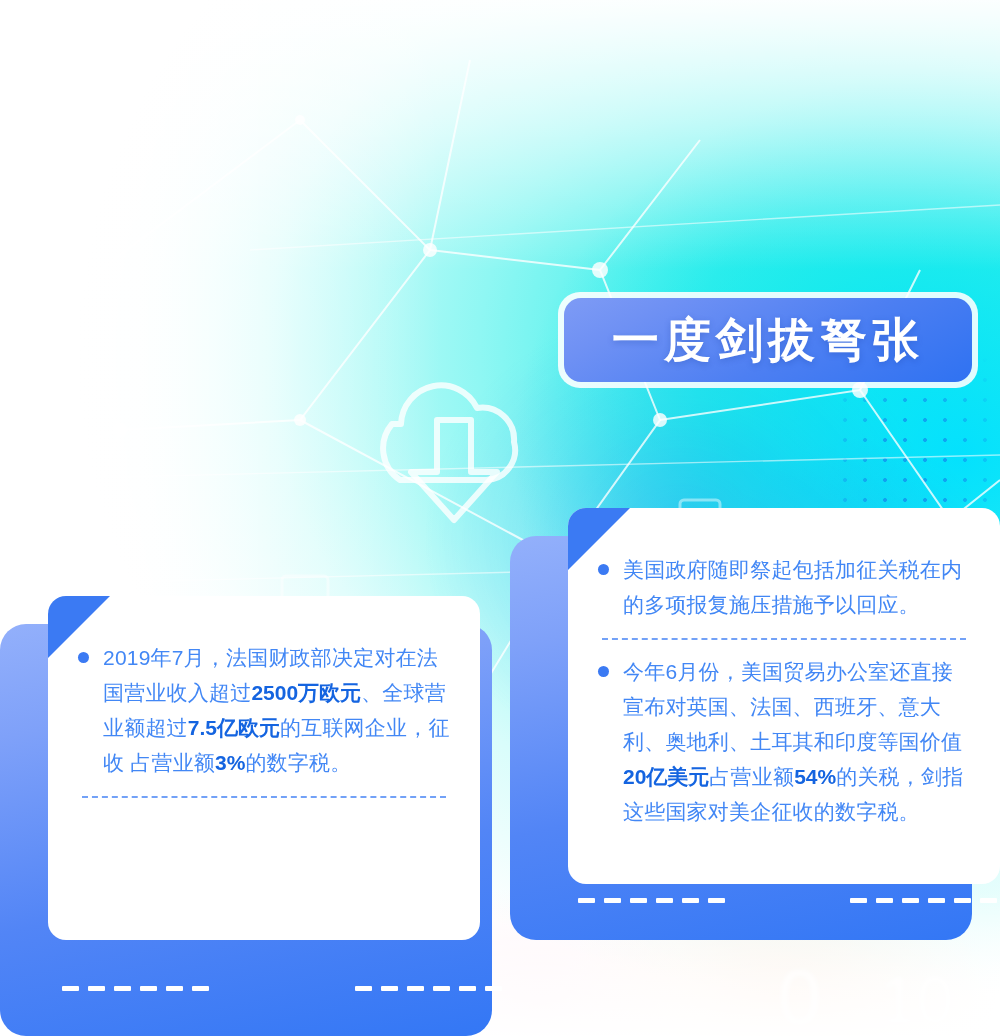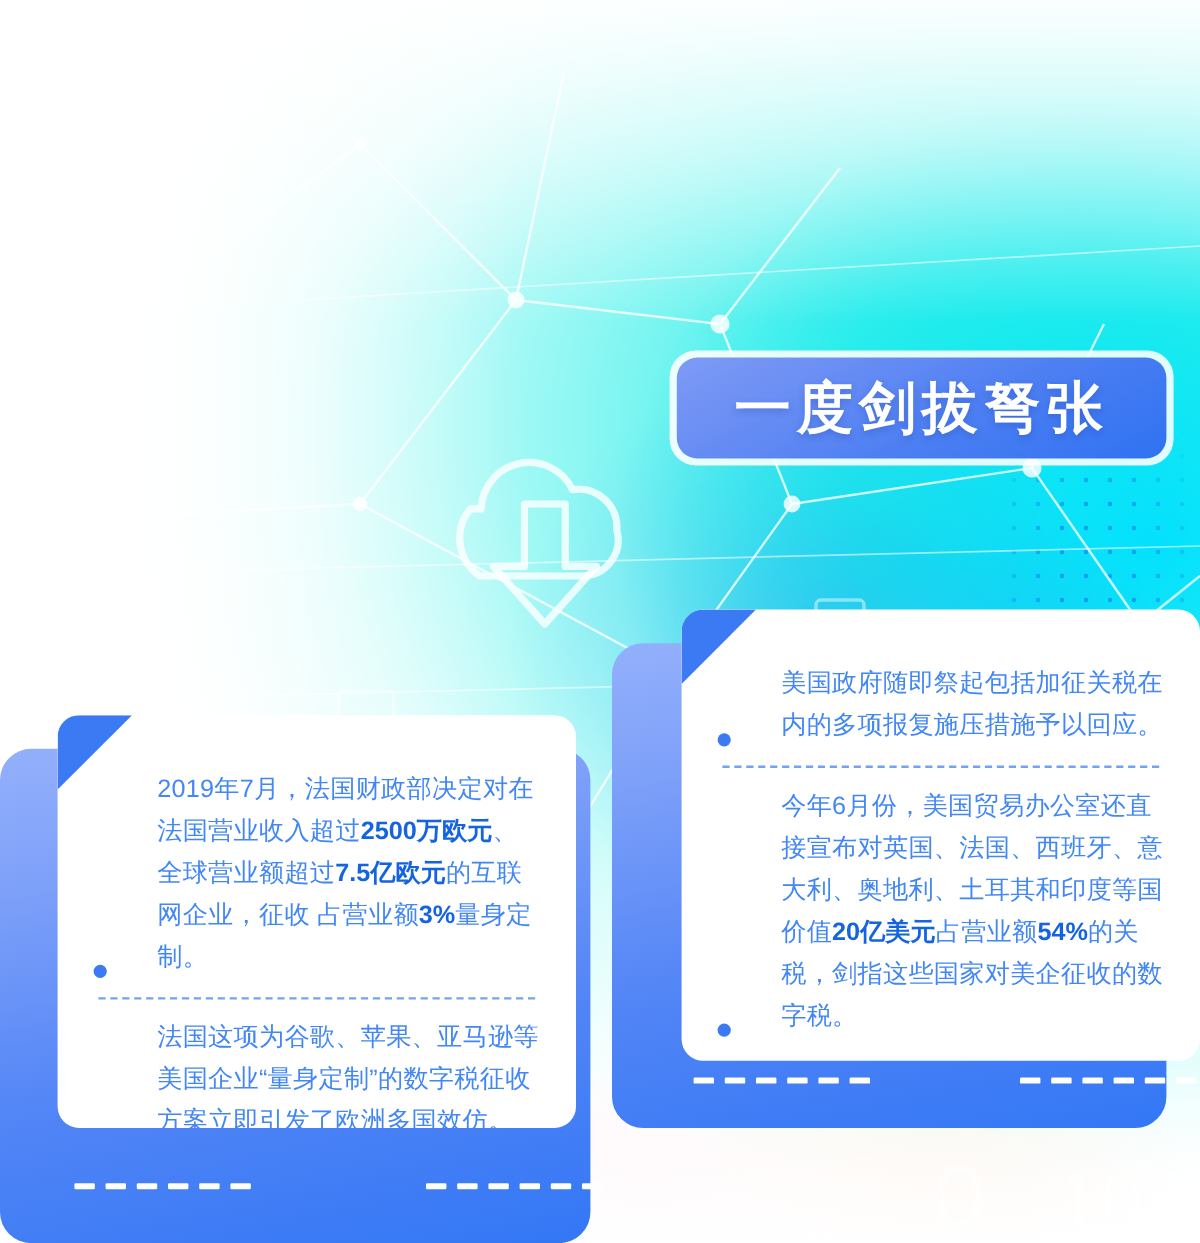--- a/index.html
+++ b/index.html
@@ -93,21 +93,21 @@
     position:absolute; background:#ffffff; border-radius:18px;
     overflow:hidden;
   }
   .corner-tri {
     position:absolute; left:0; top:0; width:0; height:0;
     border-top:62px solid #3b7af3;
     border-right:62px solid transparent;
   }
   .card-body { position:absolute; left:0; right:0; top:0; padding:44px 30px 0 30px; }
 
-  .bullet-row { display:flex; align-items:flex-end;gap:28px; }
+  .bullet-row { display:flex; align-items:flex-start; }
   .bullet-dot {
     flex:0 0 auto; width:11px; height:11px; border-radius:50%;
     background:#3b7af3; margin:12px 14px 0 0;
   }
   .bullet-text {
     font-size:21px; line-height:35px; color:#4287f5;
     letter-spacing:0.2px; word-break:break-all;
   }
   .bullet-text b { font-weight:bold; color:#1464e0; letter-spacing:0; }
 
@@ -234,29 +234,25 @@
   </div>
 
   <div class="card-group" style="left:0px; top:588px; width:500px; height:448px;">
     <div class="card-back" style="left:0; top:36px; width:492px; height:412px;"></div>
     <div class="card-face" style="left:48px; top:8px; width:432px; height:344px;">
       <div class="corner-tri"></div>
       <div class="card-body">
 
         <div class="bullet-row">
           <span class="bullet-dot"></span>
-          <div class="bullet-text"><span>2019年7月，法国财政部决定对在法国营业收入超过</span><b>2500万欧元</b><span>、全球营业额超过</span><b>7.5亿欧元</b><span>的互联网企业，征收 占营业额</span><b>3%</b><span>量身定制。</span></div>
+          <div class="bullet-text"><span>2019年7月，法国财政部决定对在法国营业收入超过</span><b>2500万欧元</b><span>、全球营业额超过</span><b>7.5亿欧元</b><span>的互联网企业，征收 占营业额</span><b>3%</b><span>的数字税。</span></div>
         </div>
 
         <div class="sep"></div>
 
-        <div class="bullet-row">
-          <span class="bullet-dot"></span>
-          <div class="bullet-text"><span>法国这项为谷歌、苹果、亚马逊等美国企业“量身定制”的数字税征收方案立即引发了欧洲多国效仿。</span></div>
-        </div>
 
       </div>
     </div>
     <div class="dash-marks" style="left:62px; top:988px; position:absolute; top:398px;">
       <i></i>
         <i></i>
         <i></i>
         <i></i>
         <i></i>
         <i></i>

